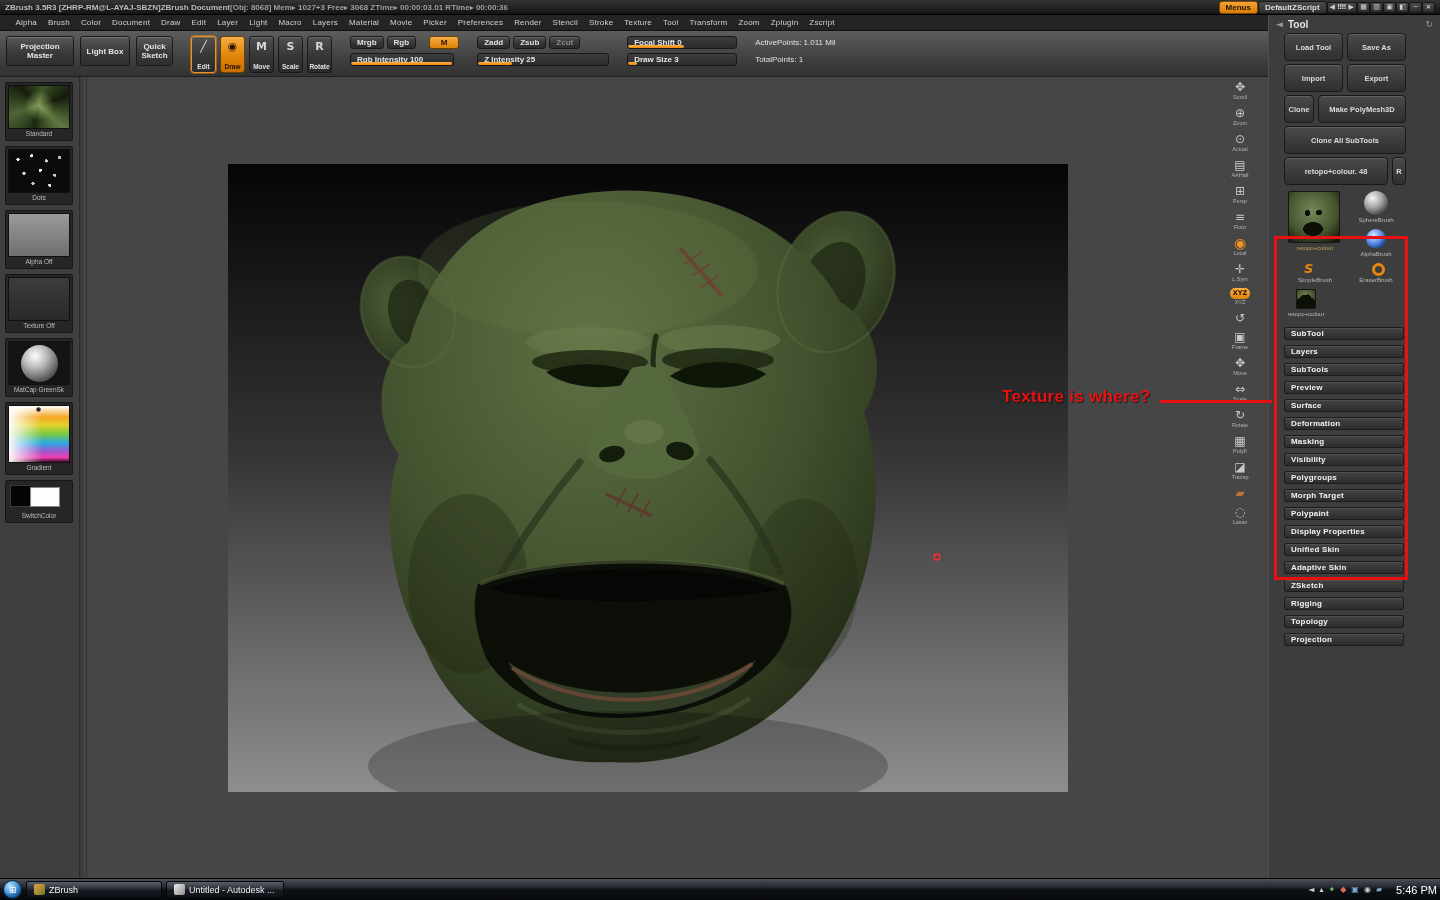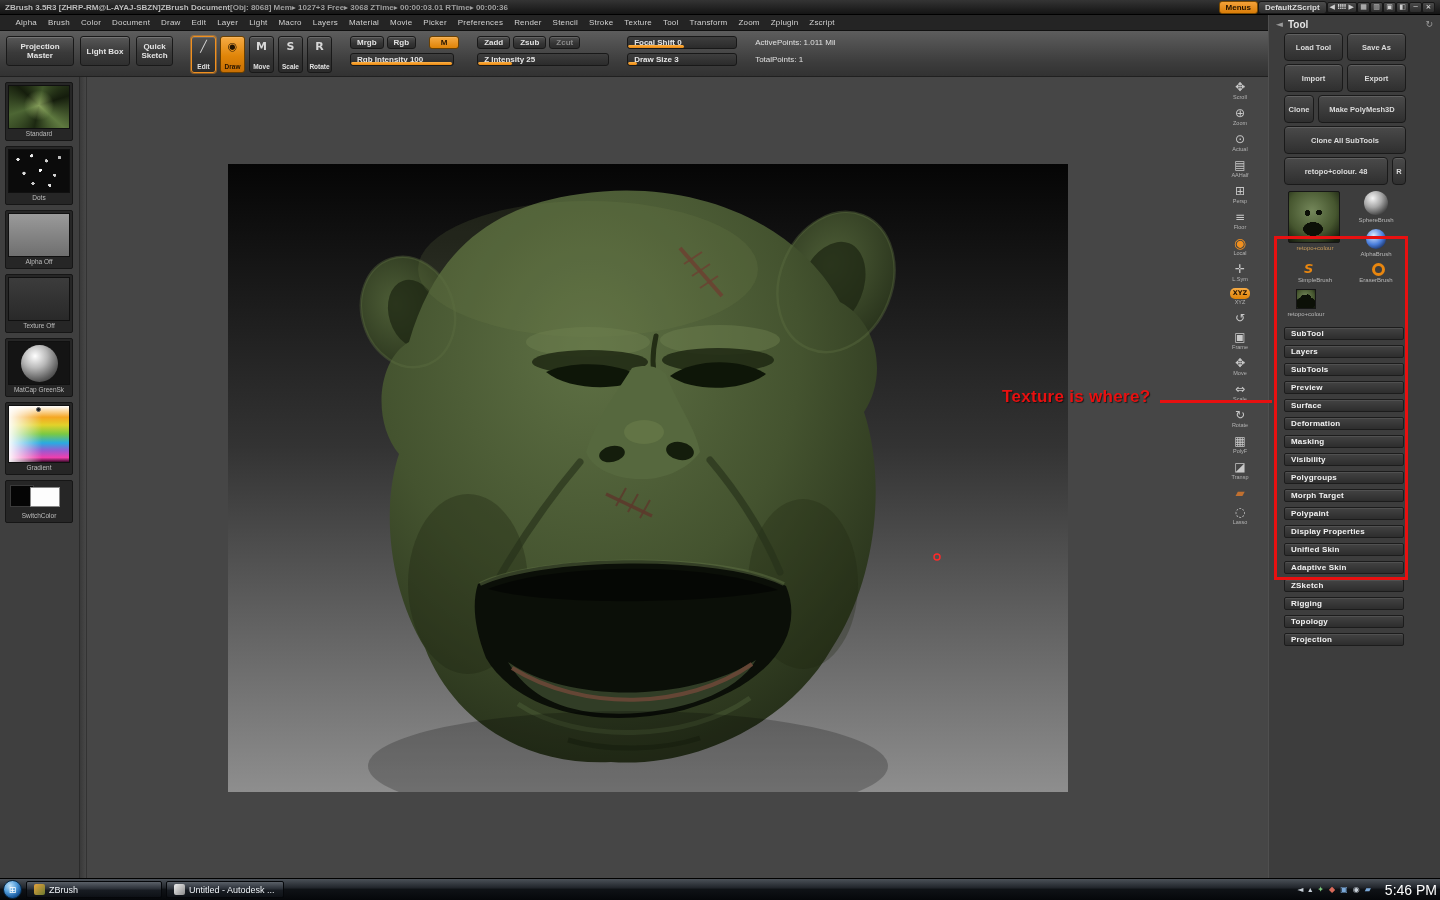--- a/index.html
+++ b/index.html
@@ -98,21 +98,21 @@
 
 #taskbar{position:absolute;left:0;bottom:0;width:1440px;height:22px;background:linear-gradient(#4b5158,#23272d 40%,#0f1216 50%,#05070a);border-top:1px solid #000;display:flex;align-items:center;gap:4px;padding:0 3px;z-index:70}
 .start-orb{width:19px;height:19px;border-radius:50%;background:radial-gradient(circle at 35% 28%,#bfe2f8,#55a0dd 40%,#1a5a9e 70%,#0a3666);border:1px solid #072843;display:flex;align-items:center;justify-content:center;color:#fff;font-size:9px}
 .task-btn{height:17px;display:flex;align-items:center;gap:4px;padding:0 7px;background:linear-gradient(#5a6068,#2b3038 45%,#181c22 55%,#0e1116);border:1px solid #05070a;border-radius:2px;font-size:9px;color:#eef2f6;white-space:nowrap;overflow:hidden}
 .task-ico{width:11px;height:11px;border-radius:2px;flex:0 0 11px}
 .task-ico.zbrush{background:linear-gradient(135deg,#e8a33c,#6a7a30)}
 .task-ico.autodesk{background:linear-gradient(135deg,#f0f0f0,#8a8a8a)}
 .tray{margin-left:auto;display:flex;align-items:center;gap:5px;padding-right:6px}
 .tray-ico{font-family:"DejaVu Sans",sans-serif;font-size:8px;color:#cdd6df;line-height:10px}
 .tc-green{color:#7dc87d}.tc-red{color:#d86a5a}.tc-blue{color:#7aa8d8}.tc-gray{color:#c8d0d8}
-.clock{font-size:14px;color:#fff;margin-left:4px}
+.clock{font-size:11px;color:#fff;margin-left:4px}
 </style>
 </head>
 <body>
 
 <div id="titlebar">
   <span>ZBrush 3.5R3 [ZHRP-RM@L-AYAJ-SBZN]</span>
   <span>ZBrush Document</span>
   <span style="color:#9f9f9f">[Obj: 8068]  Mem▸ 1027+3  Free▸ 3068  ZTime▸ 00:00:03.01  RTime▸ 00:00:36</span>
   <span class="tb-spacer"></span>
   <span class="tb-btn orange">Menus</span>

